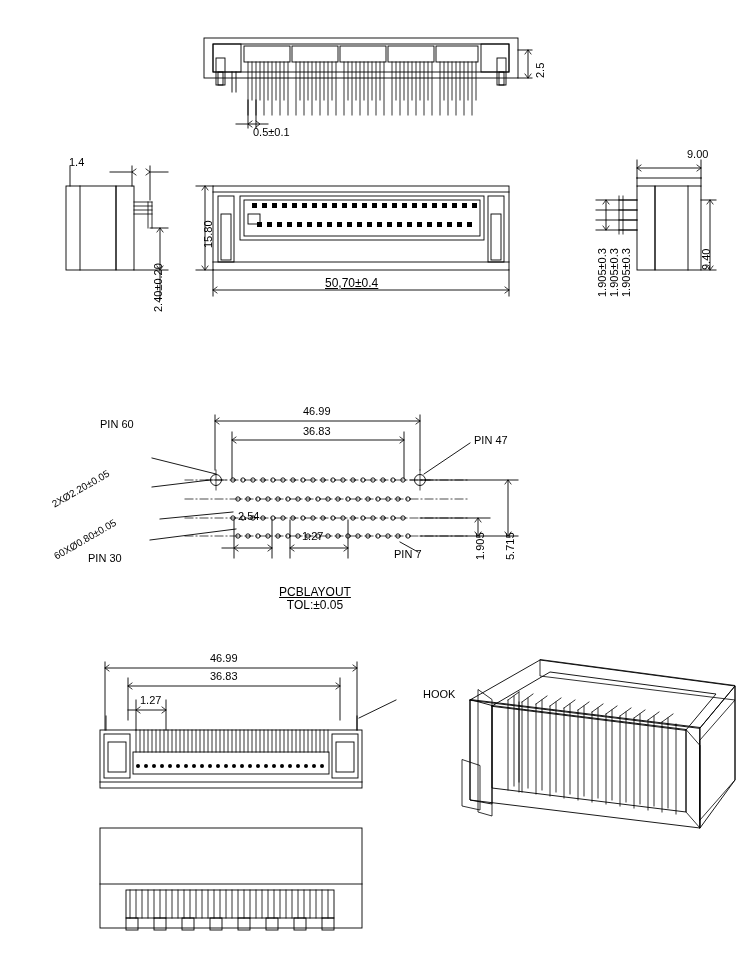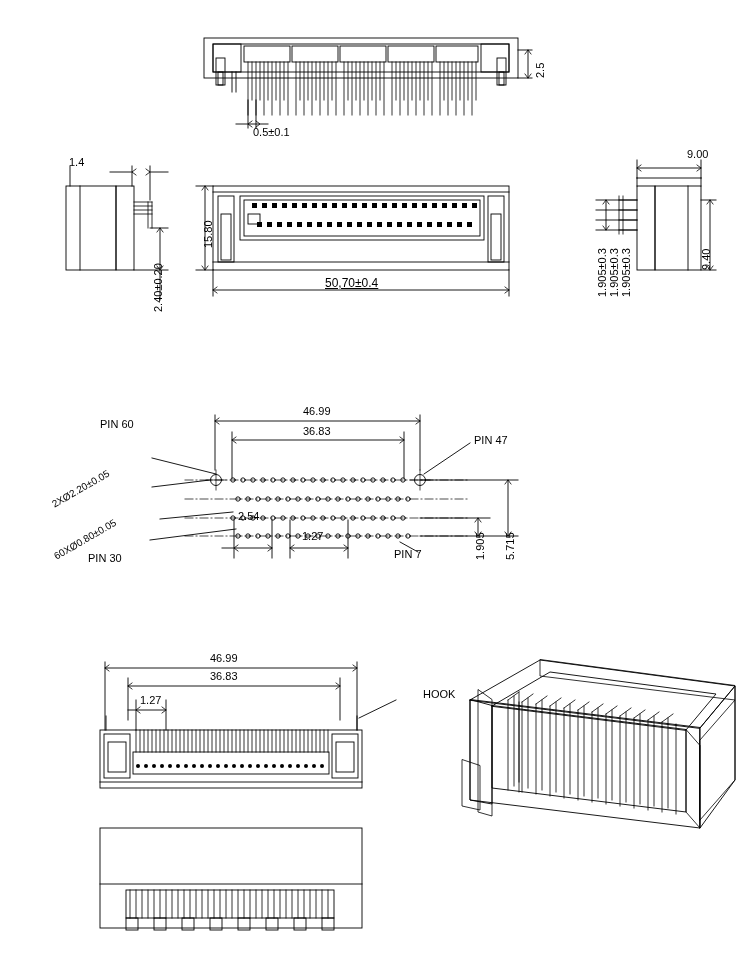--- a/index.html
+++ b/index.html
@@ -681,19 +681,23 @@
   <div class="lbl" style="left:474px; top:434px;">PIN 47</div>
   <div class="lbl" style="left:88px; top:512px;margin-top:40px;">PIN 30</div>
   <div class="lbl" style="left:394px; top:548px;">PIN 7</div>
   <div class="lbl sm rotdiag" style="left:50px; top:500px;">2XØ2.20±0.05</div>
   <div class="lbl sm rotdiag" style="left:52px; top:552px;">60XØ0.80±0.05</div>
   <div class="lbl" style="left:238px; top:510px;">2.54</div>
   <div class="lbl" style="left:302px; top:530px;">1.27</div>
   <div class="lbl rot90" style="left:474px; top:560px;">1.905</div>
   <div class="lbl rot90" style="left:504px; top:560px;">5.715</div>
 
+  <div class="title-blk" style="left:245px; top:586px; width:140px;">
+    <div class="underline">PCBLAYOUT</div>
+    <div>TOL:±0.05</div>
+  </div>
 
   <div class="lbl" style="left:210px; top:652px;">46.99</div>
   <div class="lbl" style="left:210px; top:670px;">36.83</div>
   <div class="lbl" style="left:140px; top:694px;">1.27</div>
   <div class="lbl" style="left:398px; top:688px;margin-left:25px;">HOOK</div>
 
 </div>
 
 </body></html>

